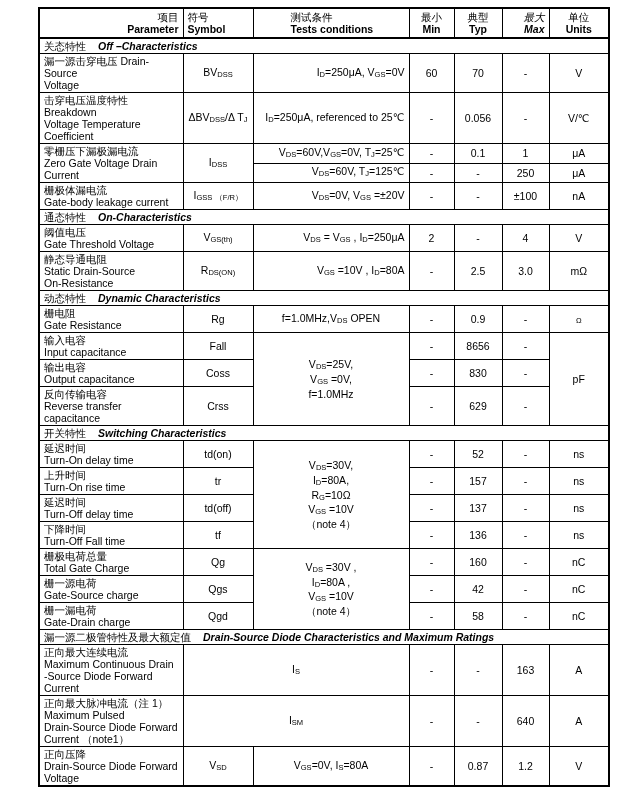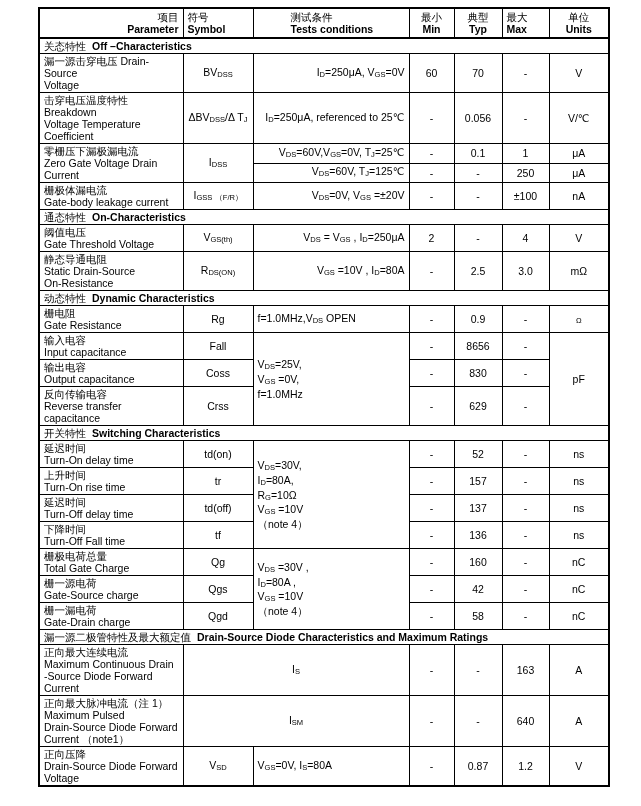--- a/index.html
+++ b/index.html
@@ -40,25 +40,25 @@
     padding: 2px 4px;
   }
   table.ec thead .hzh { font-weight: normal; }
   table.ec thead .hen { font-weight: bold; }
   td.secbar {
     text-align: left;
     padding: 2px 4px;
     white-space: nowrap;
   }
   td.secbar .sec-zh { font-weight: normal; }
-  td.secbar .sec-en { font-weight: bold; margin-left: 6px; }
+  td.secbar .sec-en { font-weight: bold; margin-left: 12px; font-style: italic; }
   td.param { text-align: left; }
   td.sym   { text-align: center; }
   td.cond  { text-align: right; }
-  td.condc { }
+  td.condc { text-align: center; }
   td.val   { text-align: center; }
   td.unit  { text-align: center; }
   .sb {
     font-size: 0.72em;
     vertical-align: -0.12em;
     letter-spacing: 0;
   }
 </style>
 </head>
 <body>
@@ -74,21 +74,21 @@
         <col style="width: 47px;">
         <col style="width: 60px;">
       </colgroup>
       <thead>
         <tr>
           <th style="text-align: right; padding-left: 48px;"><span class="hzh">项目</span><br><span class="hen">Parameter</span></th>
           <th style="text-align: left;"><span class="hzh">符号</span><br><span class="hen">Symbol</span></th>
           <th style="text-align: left; padding-left: 37px;"><span class="hzh">测试条件</span><br><span class="hen">Tests conditions</span></th>
           <th style="text-align: center;"><span class="hzh">最小</span><br><span class="hen">Min</span></th>
           <th style="text-align: center;"><span class="hzh">典型</span><br><span class="hen">Typ</span></th>
-          <th style="text-align: left;"><span class="hzh">最大</span><br><span class="hen">Max</span></th>
+          <th style="text-align: right; font-style: italic;"><span class="hzh">最大</span><br><span class="hen">Max</span></th>
           <th style="text-align: center;"><span class="hzh">单位</span><br><span class="hen">Units</span></th>
         </tr>
       </thead>
       <tbody>
         <tr>
           <td colspan="7" class="secbar"><span class="sec-zh">关态特性</span><span class="sec-en">Off –Characteristics</span></td>
         </tr>
         <tr>
           <td class="param">漏一源击穿电压  Drain-Source<br>Voltage</td>
           <td class="sym">BV<span class="sb">DSS</span></td>

